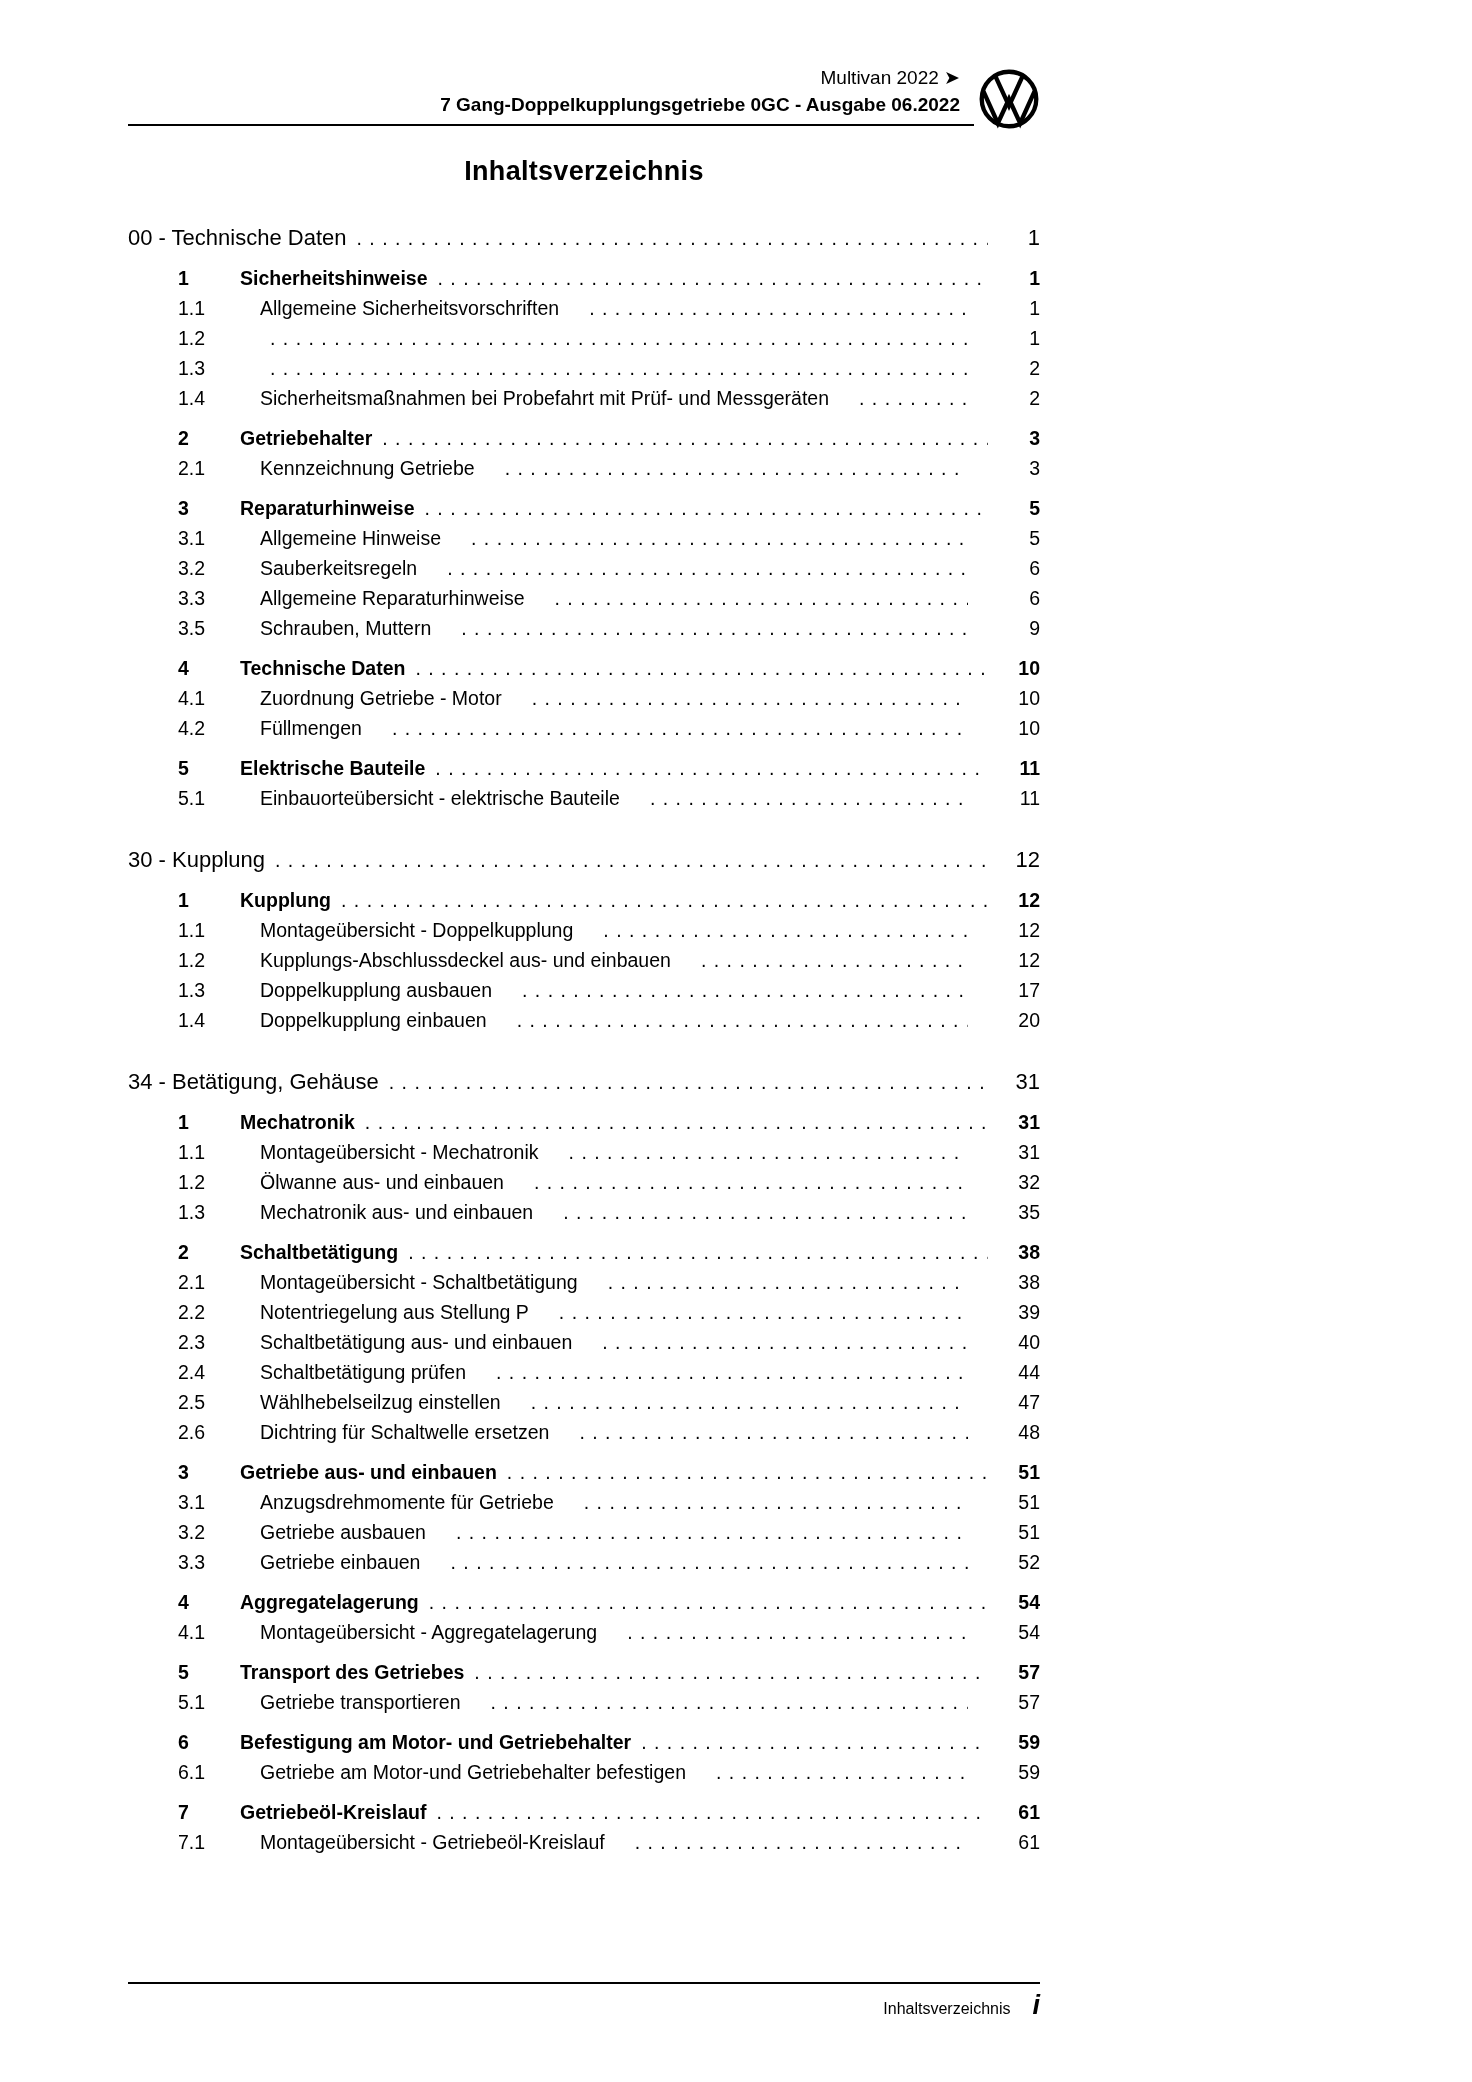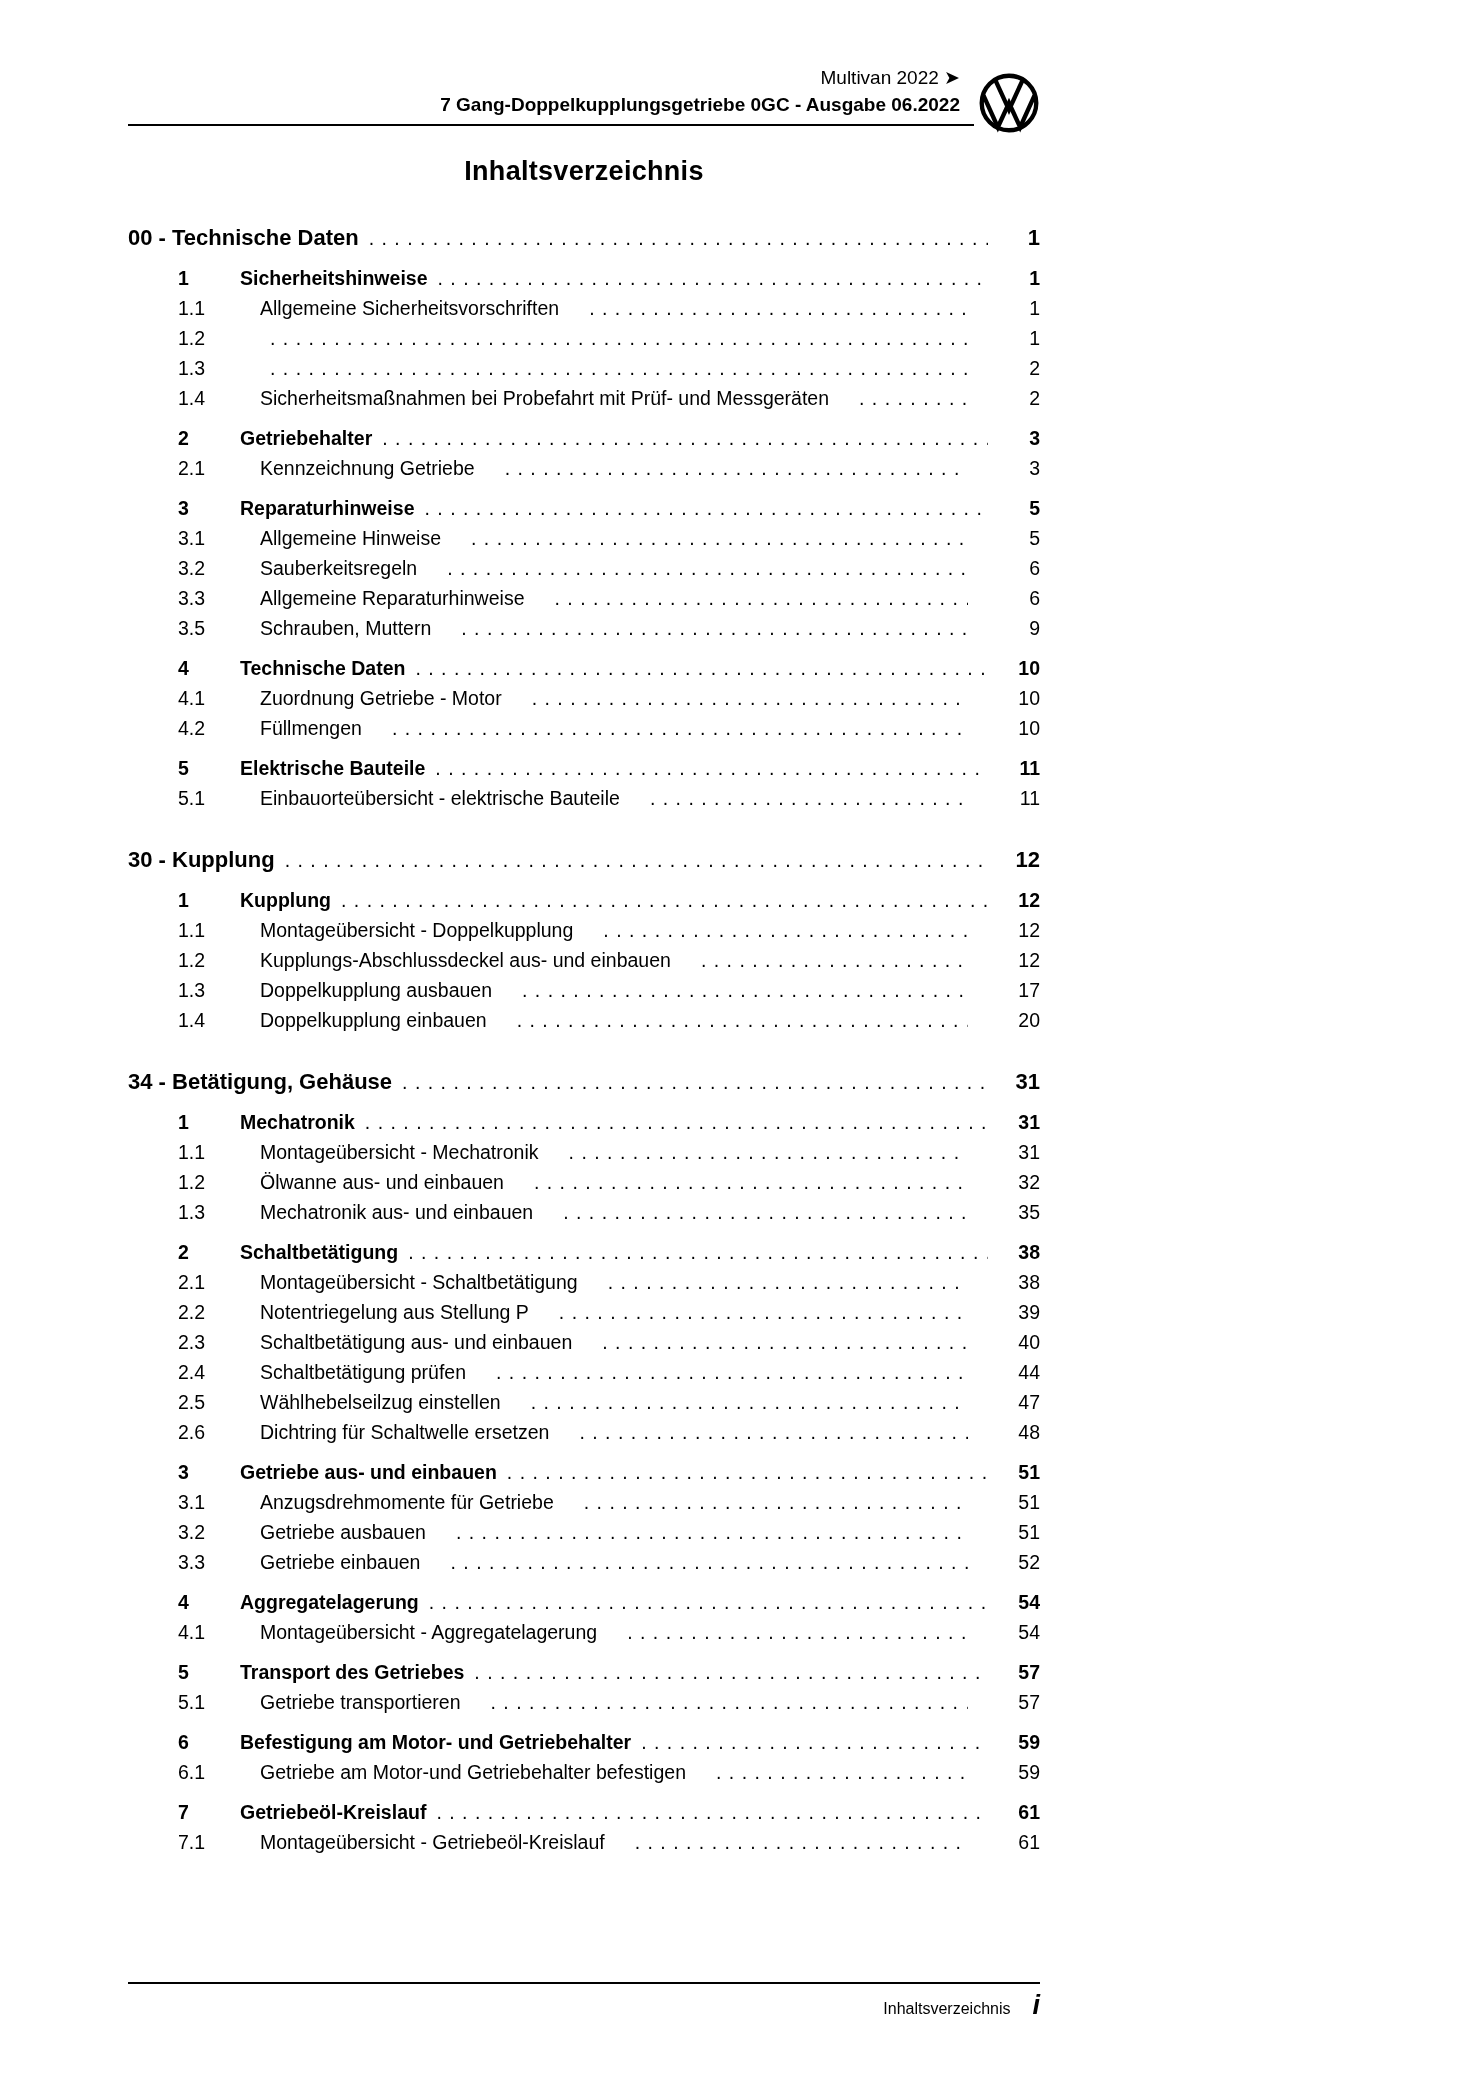--- a/index.html
+++ b/index.html
@@ -9,21 +9,21 @@
     width: 1472px;
     height: 2082px;
     margin: 0 auto;
     background: #ffffff;
     font-family: "Liberation Sans", sans-serif;
     color: #000;
     padding: 64px 432px 0 128px;
     overflow: hidden;
   }
   
-  .header { display: flex; align-items: flex-end; }
+  .header { display: flex; align-items: center; }
   .header-text {
     flex: 1;
     text-align: right;
     font-size: 19px;
     line-height: 27px;
     padding: 0 14px 6px 0;
     border-bottom: 2px solid #000;
   }
   .h-line1 { font-weight: 400; }
   .h-line2 { font-weight: 700; }
@@ -55,21 +55,21 @@
     font-weight: 400;
     font-size: 19.5px;
     letter-spacing: 1px;
   }
   .leader::after {
     content: ". . . . . . . . . . . . . . . . . . . . . . . . . . . . . . . . . . . . . . . . . . . . . . . . . . . . . . . . . . . . . . . . . . . . . . . . . . . . . . . . . . . . . . . . . . . . . . . . . . . .";
   }
   .pg { flex: none; min-width: 46px; text-align: right; }
   .row.section { font-weight: bold; margin-top: 10px; }
   .row.sub { font-weight: 400; gap: 20px; }
-  .row.chapter { font-weight: bold; margin-top: 32px; }
+  .row.chapter { font-weight: normal; margin-top: 32px; }
   .row.chapter .t, .row.chapter .pg { font-size: 22px; }
   
   .footer {
     position: absolute;
     left: 128px;
     width: 912px;
     top: 1982px;
   }
   .footer-inner {
     border-top: 2px solid #000;

